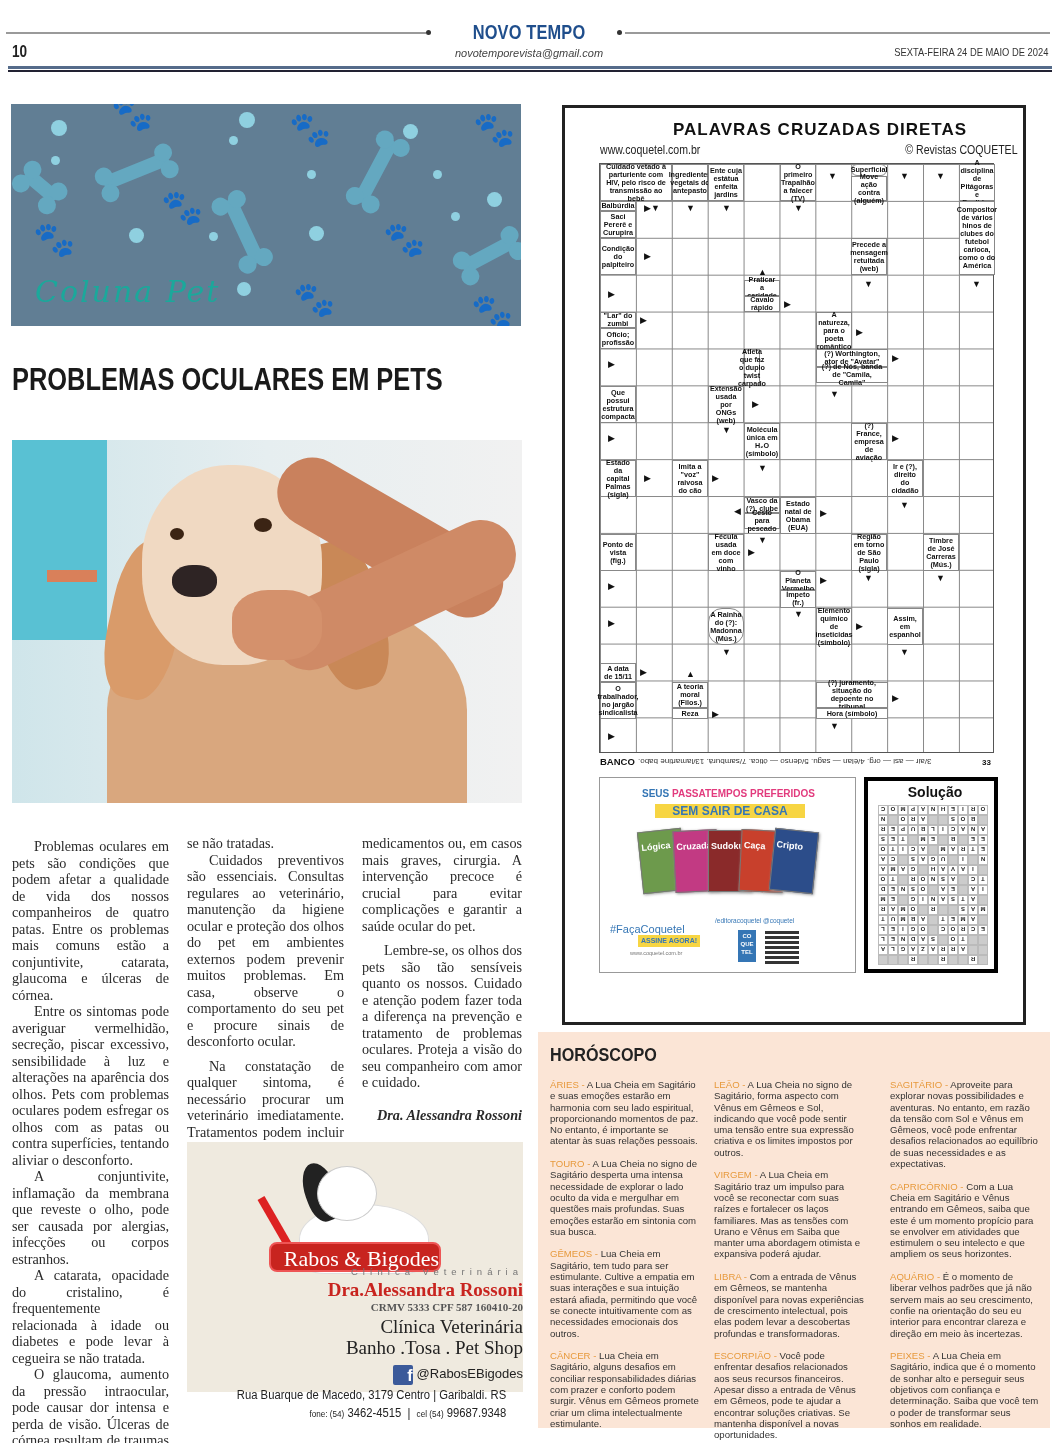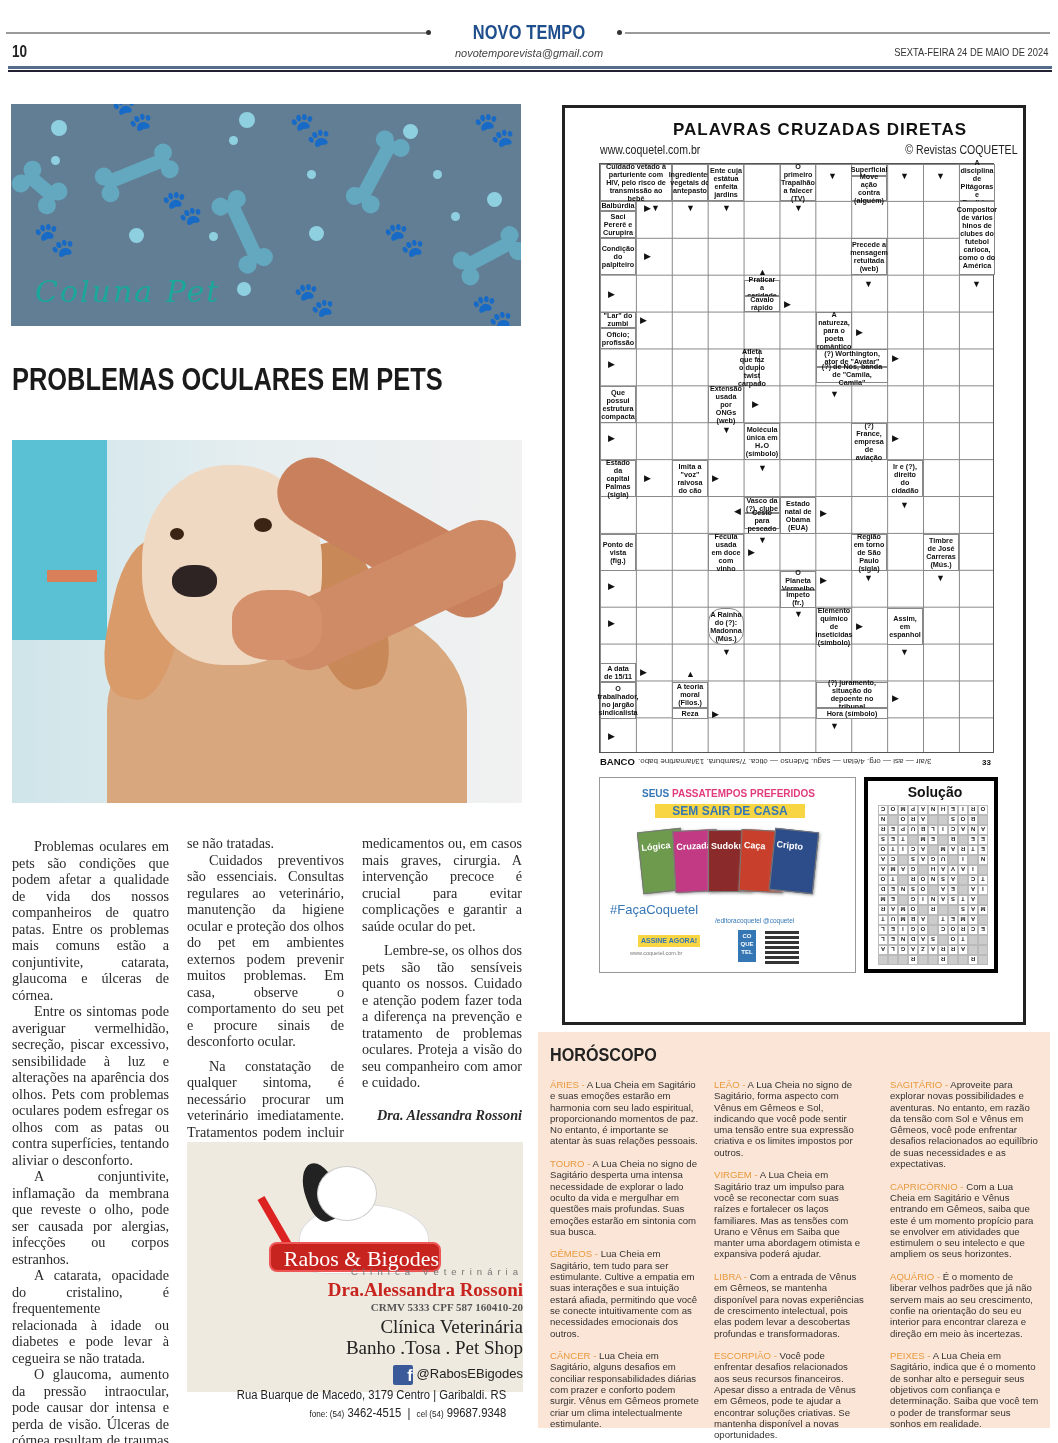--- a/index.html
+++ b/index.html
@@ -83,21 +83,21 @@
   .cw-bancotext { position: absolute; left: 638px; top: 757px; font-size: 8px; color: #333; transform: rotate(180deg); }
   .cw-num { position: absolute; left: 982px; top: 758px; font-size: 8px; font-weight: bold; color: #111; }
 
   
   .promo { position: absolute; left: 599px; top: 777px; width: 257px; height: 196px; border: 1px solid #999; background: #fff; text-align: center; }
   .promo-h1 { position: absolute; left: 0; width: 257px; top: 10px; font-weight: bold; font-size: 10px; color: #3576b5; }
   .promo-h1 span { color: #e23a7d; }
   .promo-h2 { position: absolute; left: 55px; width: 150px; top: 26px; height: 14px; font-weight: bold; font-size: 12px; color: #3576b5; background: #f7d543; line-height: 14px; }
   .mag { position: absolute; top: 52px; width: 44px; height: 62px; border: 1px solid #777; box-shadow: 1px 1px 3px #999; }
   .mag span { position: absolute; left: 2px; top: 10px; font-size: 9px; font-weight: bold; color: #fff; }
-  .promo-tag { position: absolute; left: 10px; top: 124px; font-size: 13px; color: #3576b5; }
+  .promo-tag { position: absolute; left: 10px; top: 145px; font-size: 11px; color: #3576b5; }
   .promo-social { position: absolute; left: 115px; top: 139px; font-size: 6.5px; color: #3576b5; }
   .promo-btn { position: absolute; left: 38px; top: 157px; width: 62px; height: 12px; background: #f7d543; font-size: 7px; font-weight: bold; color: #3576b5; line-height: 12px; }
   .promo-url { position: absolute; left: 30px; top: 172px; font-size: 5.5px; color: #777; }
   .promo-logo { position: absolute; left: 138px; top: 152px; width: 18px; height: 32px; background: #3576b5; color: #fff; font-size: 6px; font-weight: bold; line-height: 8px; padding-top: 2px; }
   .promo-qr { position: absolute; left: 165px; top: 152px; width: 34px; height: 34px; background:
       repeating-linear-gradient(0deg, #111 0 3px, #fff 3px 5px), #111; opacity: 0.85; }
 
   
   .sol { position: absolute; left: 864px; top: 777px; width: 134px; height: 196px; border: 4px solid #000000; background: #fff; }
   .sol-title { position: absolute; left: 0; width: 134px; top: 3px; text-align: center; font-weight: bold; font-size: 14px; color: #111; }
@@ -222,21 +222,21 @@
 <div class="cw-frame"></div>
 <div class="cw-title">PALAVRAS CRUZADAS DIRETAS</div>
 <div class="cw-site">www.coquetel.com.br</div>
 <div class="cw-copy">© Revistas COQUETEL</div>
 <div class="cw-grid">
 
   <div class="clue" style="left:0;top:0;width:72px;height:37px;">Cuidado vetado à parturiente com HIV, pelo risco de transmissão ao bebê</div>
   <div class="clue" style="left:72px;top:0;width:36px;height:37px;">Ingredientes vegetais do antepasto</div>
   <div class="clue" style="left:108px;top:0;width:36px;height:37px;">Ente cuja estátua enfeita jardins</div>
   <div class="clue" style="left:180px;top:0;width:36px;height:37px;">O primeiro Trapalhão a falecer (TV)</div>
-  <div class="clue" style="left:251px;top:0;width:36px;height:12px;">Superficial</div>
+  <div class="clue" style="left:251px;top:0;width:36px;height:12px;border-radius:6px;">Superficial</div>
   <div class="clue" style="left:251px;top:12px;width:36px;height:25px;">Move ação contra (alguém)</div>
   <div class="clue" style="left:359px;top:0;width:36px;height:37px;">A disciplina de Pitágoras e Euclides</div>
 
   <div class="clue" style="left:0;top:37px;width:36px;height:10px;">Balbúrdia</div>
   <div class="clue" style="left:0;top:47px;width:36px;height:27px;">Saci Pererê e Curupira</div>
   <div class="clue" style="left:359px;top:37px;width:36px;height:74px;">Compositor de vários hinos de clubes do futebol carioca, como o do América</div>
   <div class="clue" style="left:0;top:74px;width:36px;height:37px;">Condição do palpiteiro</div>
   <div class="clue" style="left:251px;top:74px;width:36px;height:37px;">Precede a mensagem retuitada (web)</div>
 
   <div class="clue" style="left:144px;top:116px;width:36px;height:16px;">Praticar a caridade</div>

